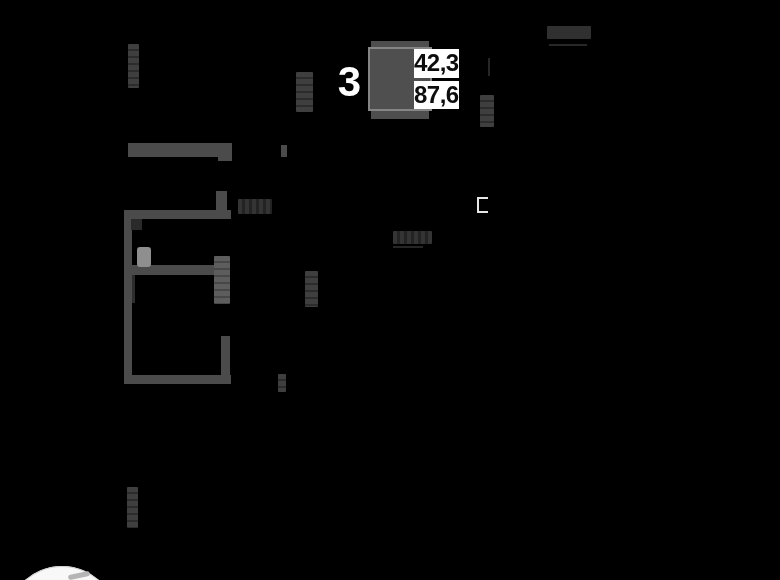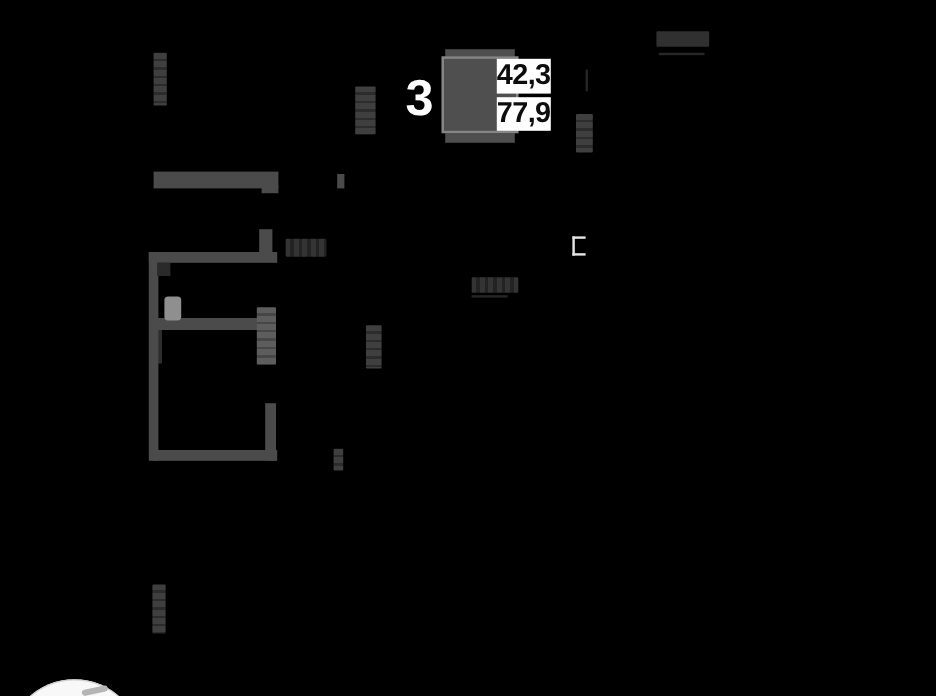--- a/index.html
+++ b/index.html
@@ -93,21 +93,21 @@
 
   <div class="abs wm-text" style="left:547px;top:26px;width:44px;height:13px;"></div>
   <div class="abs wm-underline" style="left:549px;top:44px;width:38px;height:2px;"></div>
 
   <div class="abs" style="left:330px;top:40px;width:110px;height:80px;">
     <div class="abs rooms" style="left:2px;top:20px;width:34px;">3</div>
     <div class="abs card-tab" style="left:41px;top:1px;width:58px;height:7px;"></div>
     <div class="abs card-tab" style="left:41px;top:71px;width:58px;height:8px;"></div>
     <div class="abs area-box" style="left:38px;top:7px;width:64px;height:64px;padding-left:44px;">
       <div class="area-cell">42,3</div>
-      <div class="area-cell">77,9</div>
+      <div class="area-cell">87,6</div>
     </div>
   </div>
 
   <div class="abs compass" style="left:6px;top:566px;width:112px;height:112px;">
     <div class="abs compass-mark" style="left:62px;top:7px;width:22px;height:5px;"></div>
   </div>
 
 </div>
 
 </body></html>

